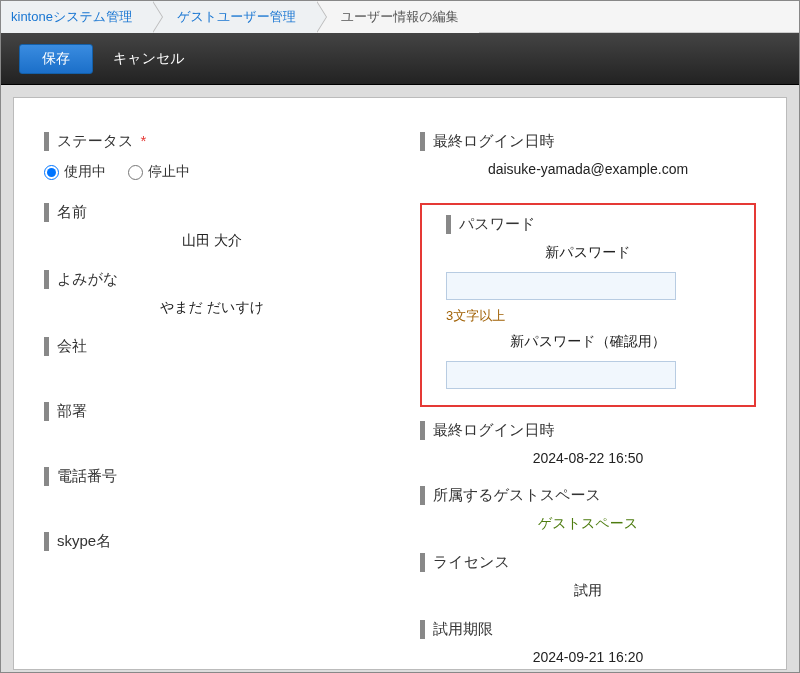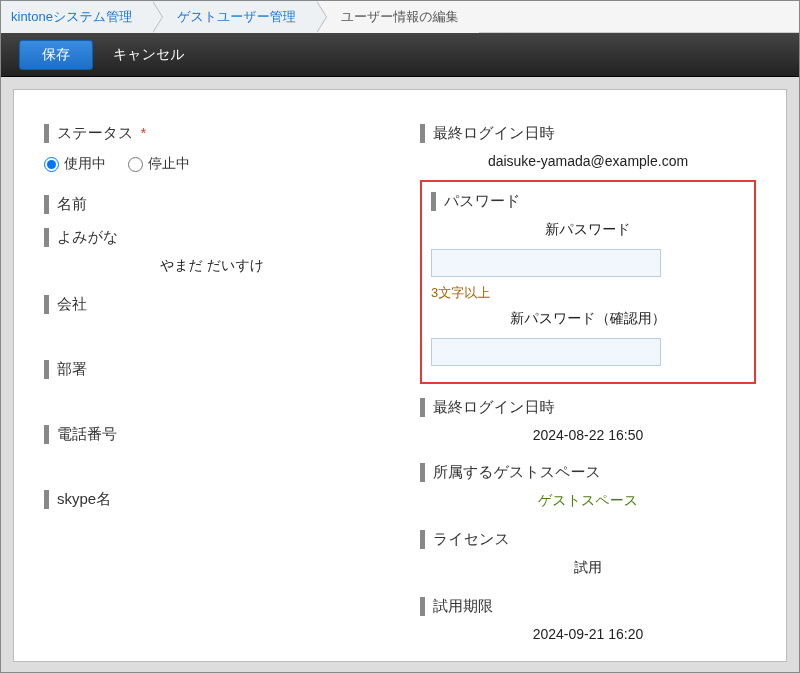--- a/index.html
+++ b/index.html
@@ -55,21 +55,21 @@
       border-top: 16px solid transparent;
       border-bottom: 16px solid transparent;
       border-left: 10px solid #bbb;
       z-index: 1;
     }
     .crumb.current::after, .crumb.current::before { display: none; }
     .crumb:nth-child(2)::after { border-left-color: #eef1f3; }
 
     
     .toolbar {
-      height: 44px;
+      height: 52px;
       background: linear-gradient(#444, #222);
       display: flex;
       align-items: center;
       padding: 0 18px;
       gap: 20px;
       border-bottom: 1px solid #000;
     }
     .btn-save {
       background: linear-gradient(#3a8ce0, #1b6fc9);
       color: #fff;
@@ -131,22 +131,22 @@
       height: 28px;
       border: 1px solid #b8cce2;
       background: #f1f7fd;
       padding: 3px 6px;
       font-size: 14px;
       margin: 4px 0;
     }
 
     .highlight-box {
       border: 2px solid #e53935;
-      padding: 6px 9px 12px;
-      margin-top: 5px;
+      padding: 6px 24px 12px;
+      margin-top: 20px;
       margin-bottom: 8px;
     }
     .highlight-box .sect-title { margin-top: 4px; }
 
     .link-text { color: #4d7c0f; cursor: pointer; }
   </style>
 </head>
 <body>
 
 <div class="breadcrumb">
@@ -173,20 +173,21 @@
           <input type="radio" name="status" checked="" style="">
           <span>使用中</span>
         </label>
         <label class="radio-item">
           <input type="radio" name="status" style="">
           <span>停止中</span>
         </label>
       </div>
 
       <div class="sect-title">名前</div>
+      <div class="value">山田 大介</div>
 
       <div class="sect-title">よみがな</div>
       <div class="value">やまだ だいすけ</div>
 
       <div class="sect-title">会社</div>
       <div class="value">&nbsp;</div>
 
       <div class="sect-title">部署</div>
       <div class="value">&nbsp;</div>
 

